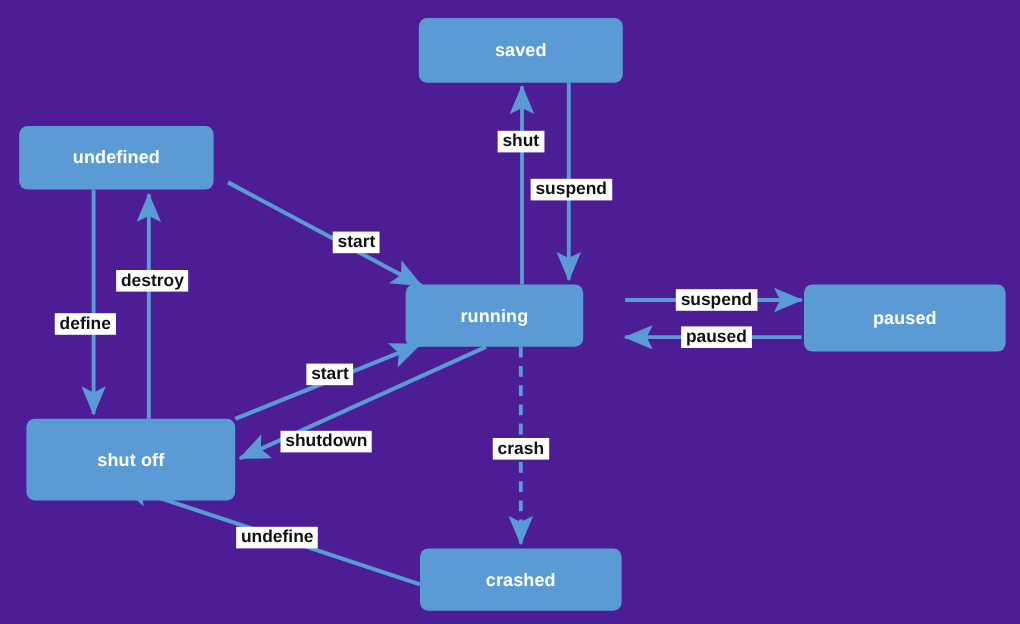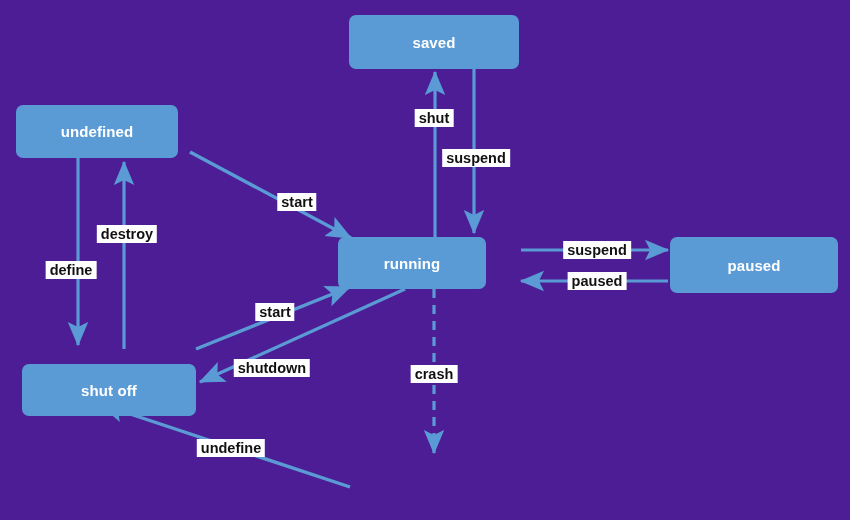--- a/index.html
+++ b/index.html
@@ -117,24 +117,27 @@
   </div>
 
   <div class="state-node" style="left:338px; top:237px; width:148px; height:52px;">
     <span class="state-label">running</span>
   </div>
 
   <div class="state-node" style="left:670px; top:237px; width:168px; height:56px;">
     <span class="state-label">paused</span>
   </div>
 
-  <div class="state-node" style="left:22px; top:349px; width:174px; height:52px;margin-top:15px;">
+  <div class="state-node" style="left:22px; top:349px; width:174px; height:68px;">
     <span class="state-label">shut off</span>
   </div>
 
+  <div class="state-node" style="left:350px; top:457px; width:168px; height:52px;">
+    <span class="state-label">crashed</span>
+  </div>
 
   <div class="edge-label" style="left:434px; top:118px;">shut</div>
 
   <div class="edge-label" style="left:476px; top:158px;">suspend</div>
 
   <div class="edge-label" style="left:297px; top:202px;">start</div>
 
   <div class="edge-label" style="left:71px; top:270px;">define</div>
 
   <div class="edge-label" style="left:127px; top:234px;">destroy</div>

